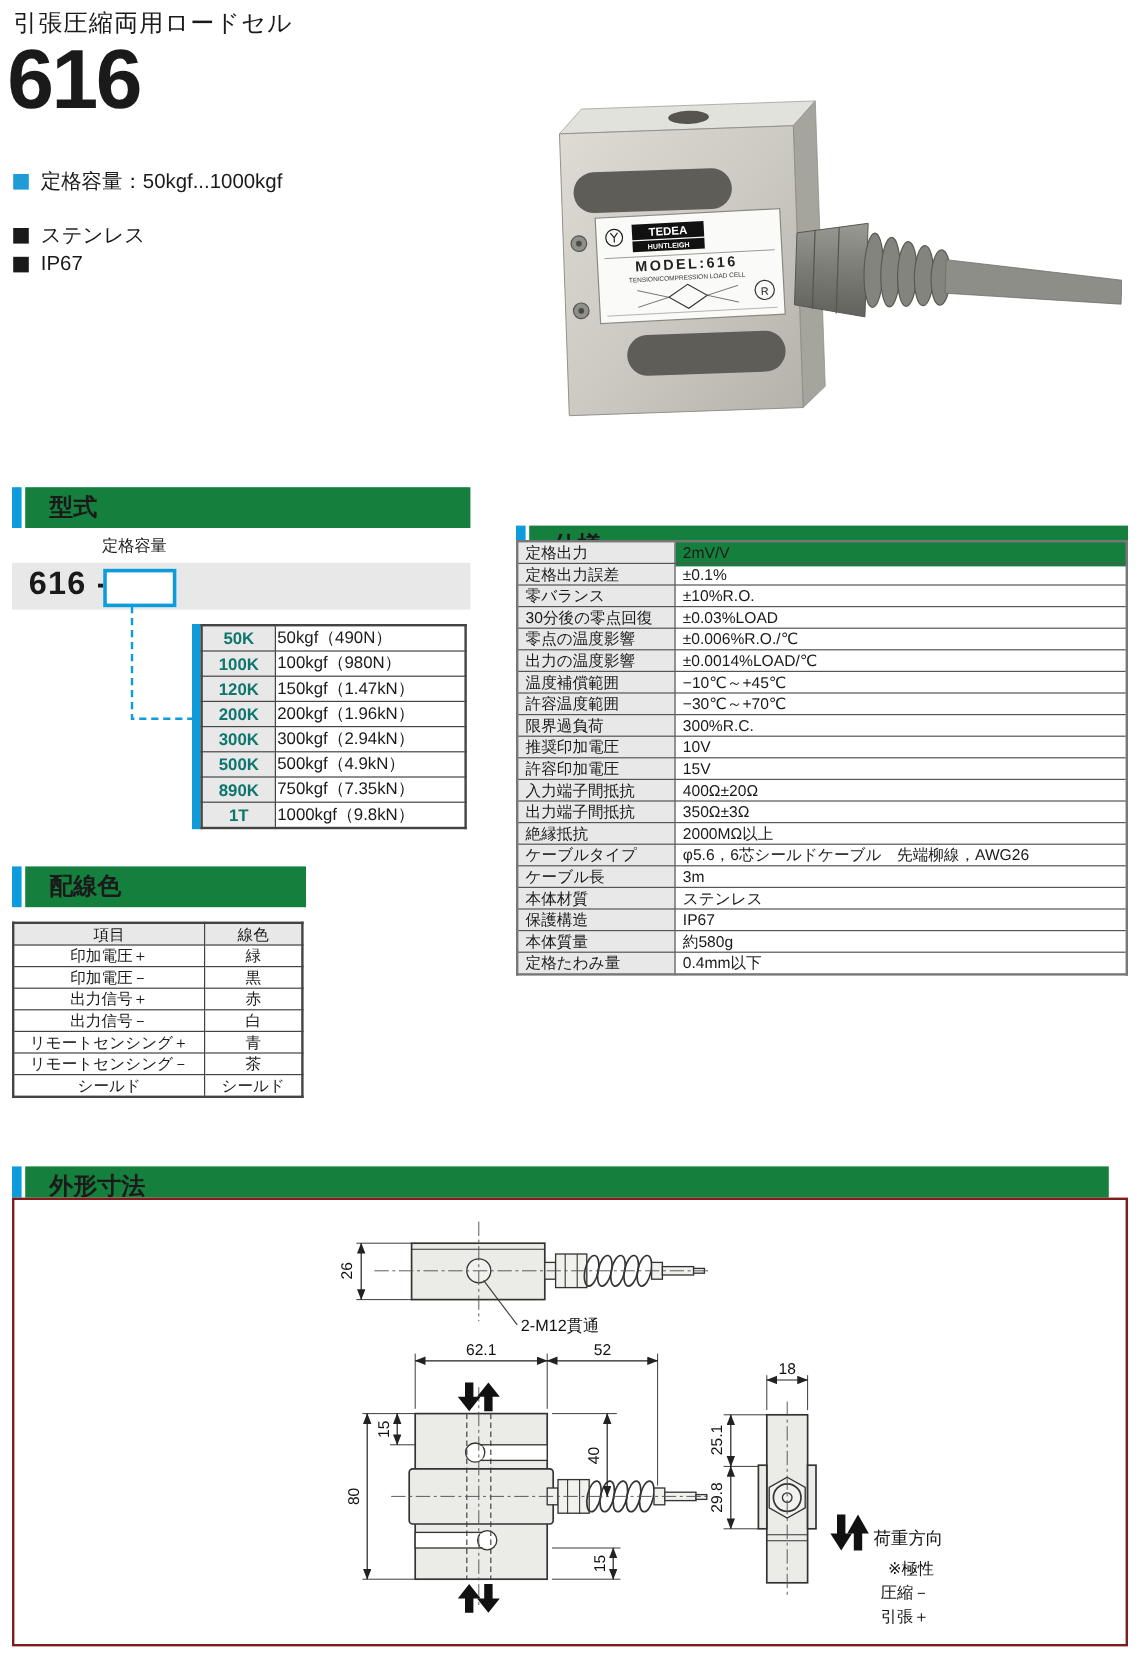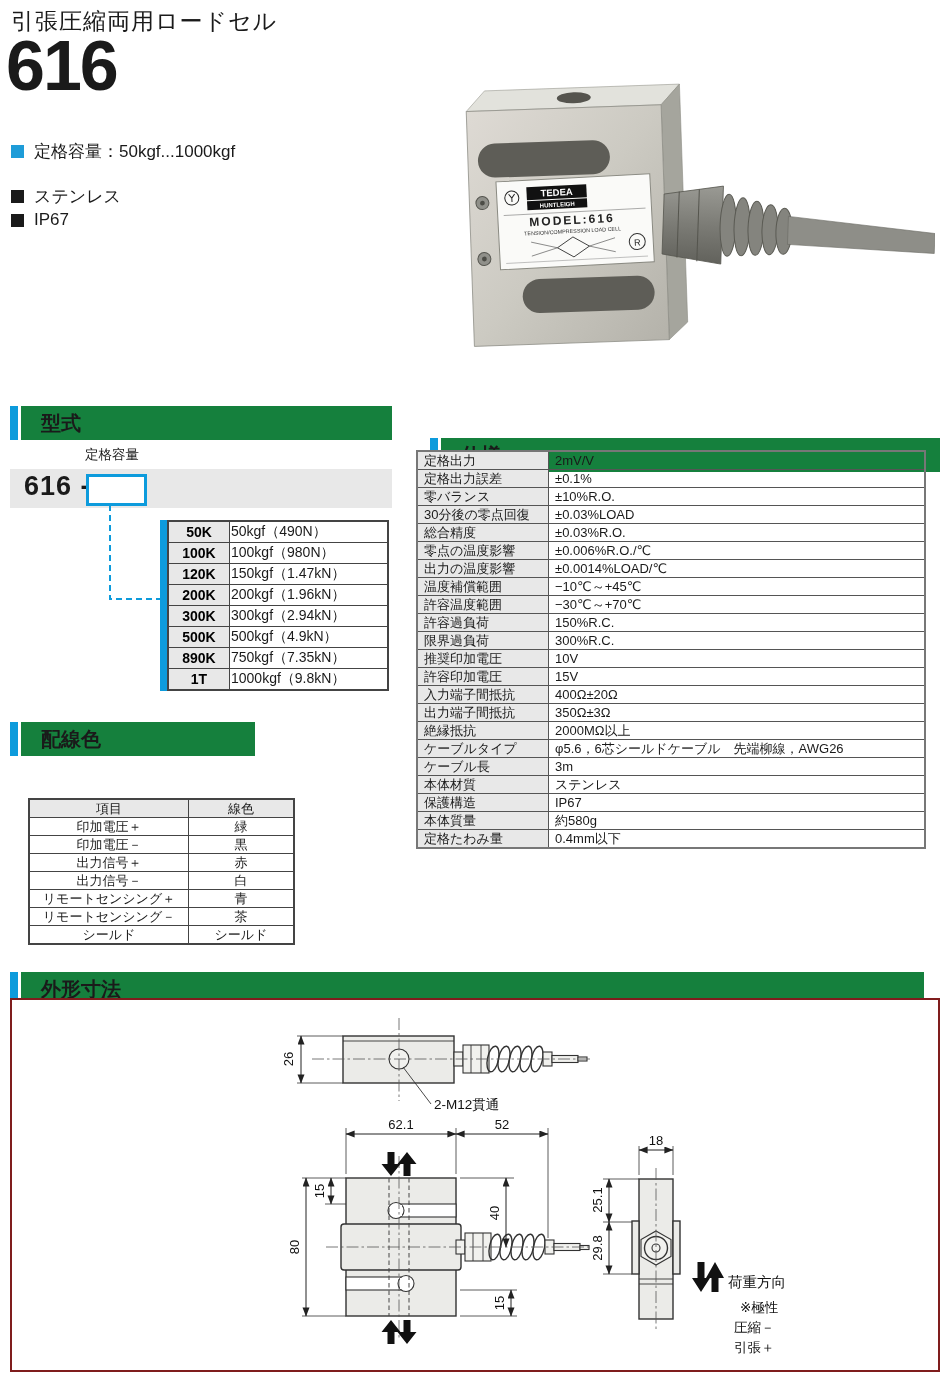--- a/index.html
+++ b/index.html
@@ -1,20 +1,20 @@
 <!DOCTYPE html>
 <html><head>
 <meta charset="utf-8">
 <style>
   html,body{margin:0;padding:0;background:#fff;}
   #page{position:relative;width:950px;height:1380px;background:#fff;overflow:hidden;
         font-family:"Liberation Sans","DejaVu Sans",sans-serif;color:#1a1a1a;}
 
   
-  .doc-title{position:absolute;left:11px;top:6px;font-size:23px;letter-spacing:1px;text-align:center;}
+  .doc-title{position:absolute;left:11px;top:6px;font-size:20px;letter-spacing:1px;text-align:center;}
   .doc-model{position:absolute;left:6px;top:26px;font-size:70px;font-weight:bold;letter-spacing:-2px;}
   .feature{position:absolute;left:11px;font-size:17px;display:flex;align-items:center;}
   .feature .sq{width:13px;height:13px;margin-right:10px;flex:0 0 auto;}
   .sq.blue{background:#1e9cd8;}
   .sq.black{background:#1a1a1a;}
 
   
   .sec-head{position:absolute;height:34px;display:flex;}
   .sec-head .bar{width:8px;background:#0d9bdc;}
   .sec-head .panel{flex:1;background:#15803d;margin-left:3px;
@@ -25,30 +25,30 @@
   .model-band{position:absolute;left:10px;top:469px;width:382px;height:39px;background:#e8e8e8;}
   .model-prefix{position:absolute;left:14px;top:2px;font-size:27px;font-weight:bold;letter-spacing:1px;}
   .model-box{position:absolute;left:76px;top:5px;width:55px;height:26px;background:#fff;border:3px solid #0d9bdc;}
   .connector{position:absolute;left:98px;top:503px;}
 
   table{border-collapse:collapse;}
   
   .cap-wrap{position:absolute;left:160px;top:520px;border-left:7px solid #0d9bdc;}
   .cap-wrap table{border:2px solid #444;}
   .cap-wrap td{border:1px solid #444;font-size:14px;padding:1px 4px;height:17px;}
-  .cap-wrap td.code{background:#e8e8e8;color:#000000;font-weight:bold;text-align:center;width:52px;}
+  .cap-wrap td.code{background:#e8e8e8;color:#0f766e;font-weight:bold;text-align:center;width:52px;}
   .cap-wrap td.val{width:152px;padding-left:1px;margin-left:14px;}
 
   
-  .spec-table{position:absolute;left:416px;top:450px;width:510px;border:2px solid #777;}
+  .spec-table{position:absolute;left:430px;top:450px;width:510px;border:2px solid #777;}
   .spec-table td{border:1px solid #555;font-size:13px;line-height:15px;padding:1px 6px;}
   .spec-table td.lbl{background:#e8e8e8;width:118px;}
 
   
-  .wire-table{position:absolute;left:28px;top:768px;width:267px;border:2px solid #444;margin-top:30px;}
+  .wire-table{position:absolute;left:10px;top:768px;width:243px;border:2px solid #444;}
   .wire-table th,.wire-table td{border:1px solid #444;font-size:13px;line-height:15px;padding:1px 4px;text-align:center;font-weight:normal;}
   .wire-table th{background:#e8e8e8;}
   .wire-table .c1{width:150px;}
 
   
   .draw-box{position:absolute;left:10px;top:998px;width:930px;height:374px;border:2px solid #7f1d1d;background:#fff;box-sizing:border-box;}
   .dwg .o{fill:#ebebe8;stroke:#333;stroke-width:1.4;}
   .dwg .o2{fill:#f1f1ee;stroke:#333;stroke-width:1.1;}
   .dwg .slot{fill:#fff;stroke:#333;stroke-width:1.1;}
   .dwg .er{fill:#fff;stroke:none;}
@@ -212,42 +212,34 @@
         </tr>
     <tr>
           <td class="lbl">零バランス</td>
           <td>±10%R.O.</td>
         </tr>
     <tr>
           <td class="lbl">30分後の零点回復</td>
           <td>±0.03%LOAD</td>
         </tr>
     <tr>
-          <td class="lbl">総合精度</td>
-          <td>±0.03%R.O.</td>
-        </tr>
-    <tr>
           <td class="lbl">零点の温度影響</td>
           <td>±0.006%R.O./℃</td>
         </tr>
     <tr>
           <td class="lbl">出力の温度影響</td>
           <td>±0.0014%LOAD/℃</td>
         </tr>
     <tr>
           <td class="lbl">温度補償範囲</td>
           <td>−10℃～+45℃</td>
         </tr>
     <tr>
           <td class="lbl">許容温度範囲</td>
           <td>−30℃～+70℃</td>
-        </tr>
-    <tr>
-          <td class="lbl">許容過負荷</td>
-          <td>150%R.C.</td>
         </tr>
     <tr>
           <td class="lbl">限界過負荷</td>
           <td>300%R.C.</td>
         </tr>
     <tr>
           <td class="lbl">推奨印加電圧</td>
           <td>10V</td>
         </tr>
     <tr>

